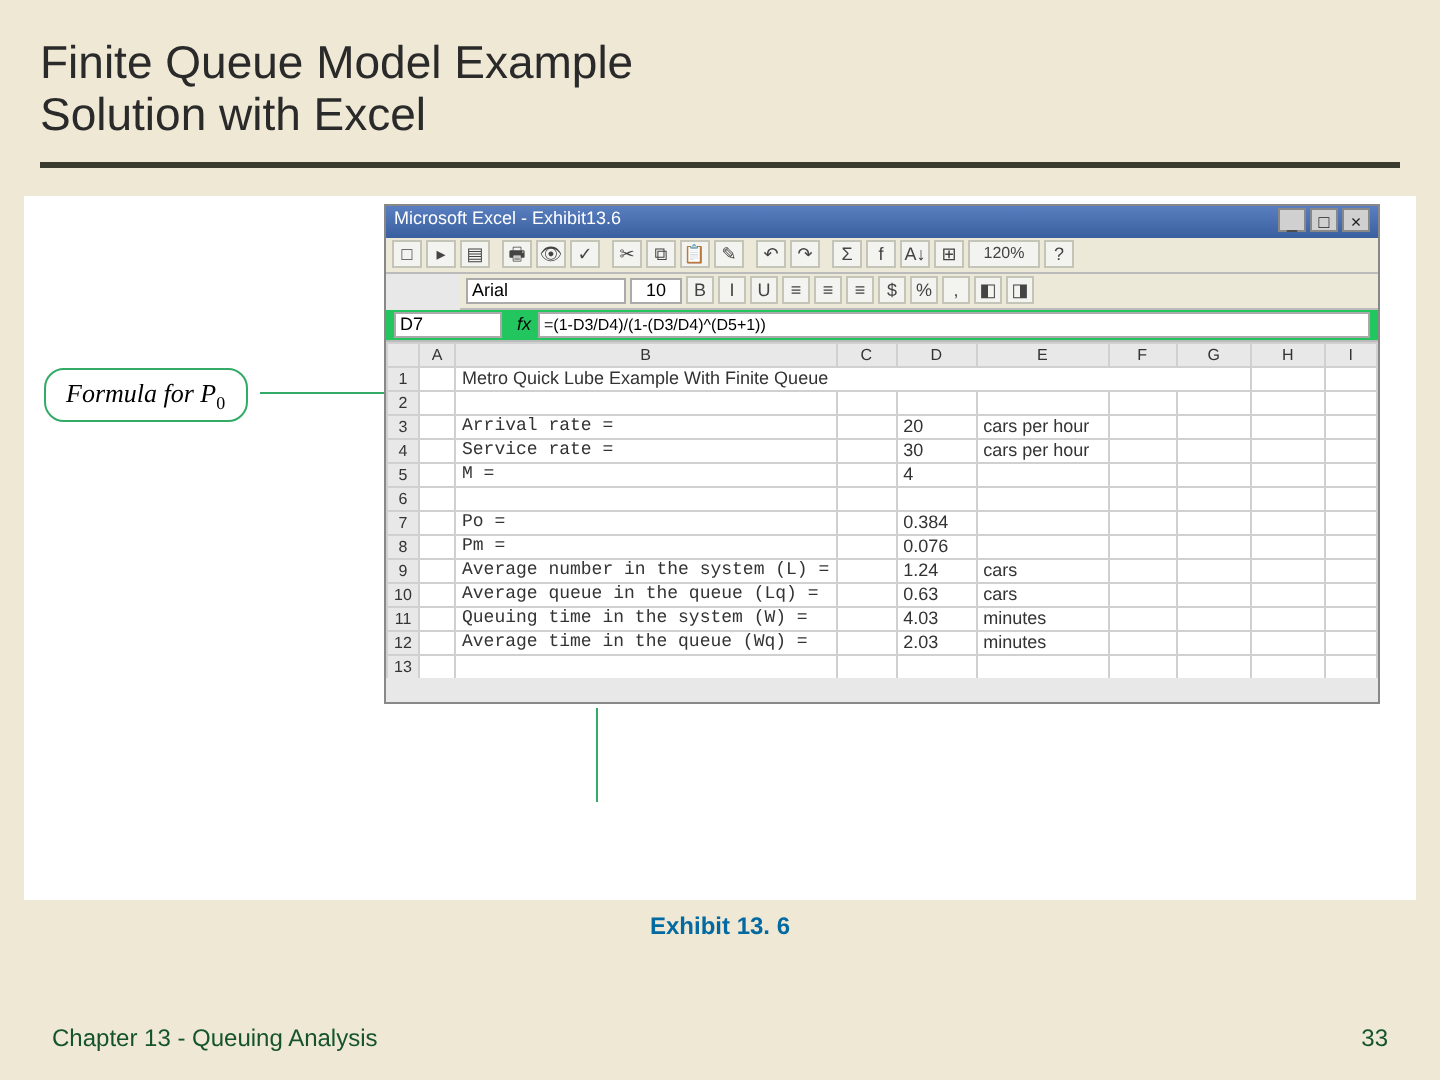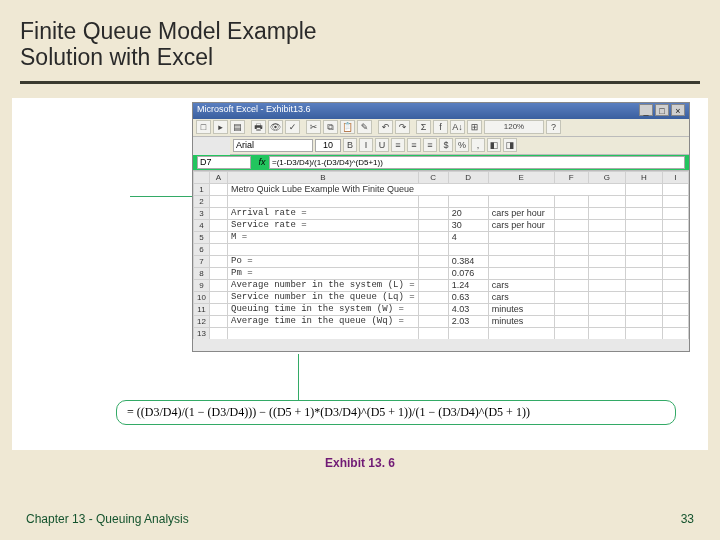--- a/index.html
+++ b/index.html
@@ -58,21 +58,21 @@
   }
   .excel-toolbar {
     background:#ece9d8; height:18px; border-bottom:1px solid #bbb;
     display:flex; gap:2px; align-items:center; padding:0 3px;
   }
   .tb {
     width:15px; height:14px; background:#f3f3f0; border:1px solid #c4c4b8;
     font-size:9px; text-align:center; line-height:12px; color:#444;
   }
   .tb.sep { width:2px; border:none; background:transparent; }
-  .tb.zoom { width:60px; font-size:8px; }
+  .tb.zoom { width:36px; font-size:8px; }
   .excel-toolbar2 {
     background:#ece9d8; height:18px; border-bottom:1px solid #bbb;
     display:flex; gap:2px; align-items:center; padding:0 3px;margin-left:37px;
   }
   .fontbox { width:80px; height:13px; border:1px solid #aaa; background:#fff; font-size:9px; padding:0 2px; }
   .sizebox { width:26px; height:13px; border:1px solid #aaa; background:#fff; font-size:9px; text-align:center; }
   .fbtn { width:14px; height:14px; background:#f3f3f0; border:1px solid #c4c4b8; font-size:9px; text-align:center; line-height:12px; color:#444; }
   .fmla-row {
     background:#22c55e; height:16px; border-bottom:1px solid #bbb;
     display:flex; align-items:center; font-size:9px;
@@ -108,40 +108,43 @@
   .callout.p0 sub { font-size:9px; font-style:normal; }
   .callout-line1 {
     position:absolute; left:118px; top:98px; width:168px; height:1px; background:#3a6;
   }
   .callout.fml { left:104px; top:302px; width:560px; font-size:12px; text-align:left; }
   .callout-line2 {
     position:absolute; left:286px; top:256px; width:1px; height:47px; background:#3a6;
   }
 
   .exhibit-caption {
-    text-align:center; font-weight:bold; font-size:12px; color:#701a75;
+    text-align:center; font-weight:bold; font-size:12px; color:#0369a1;
     margin-top:6px;
   }
   .footer {
     position:absolute; left:0; bottom:14px; width:100%;
     display:flex; justify-content:space-between; padding:0 26px;
     font-size:12px; color:#14532d;
   }
 </style>
 </head>
 <body>
 
 <div class="slide-title">
   <span>Finite Queue Model Example</span><br>
   <span>Solution with Excel</span>
 </div>
 <hr class="title-rule">
 
 <div class="content-area">
 
+  <div class="callout p0">
+    <span>Formula for </span><i><span>P</span></i><sub>0</sub>
+  </div>
   <div class="callout-line1"></div>
 
   <div class="excel-window">
     <div class="excel-titlebar">
       <span>Microsoft Excel - Exhibit13.6</span>
       <span class="wbtns">
         <span class="wbtn">_</span>
         <span class="wbtn">□</span>
         <span class="wbtn">×</span>
       </span>
@@ -305,21 +308,21 @@
               <td>1.24</td>
               <td>cars</td>
               <td></td>
               <td></td>
               <td></td>
               <td></td>
             </tr>
         <tr>
               <th class="rowhdr">10</th>
               <td></td>
-              <td class="right">Service number in the queue (Lq) =</td>
+              <td class="right">Average queue in the queue (Lq) =</td>
               <td></td>
               <td>0.63</td>
               <td>cars</td>
               <td></td>
               <td></td>
               <td></td>
               <td></td>
             </tr>
         <tr>
               <th class="rowhdr">11</th>
@@ -356,21 +359,20 @@
               <td></td>
               <td></td>
               <td></td>
             </tr>
       </tbody>
         </table>
     </div>
   </div>
 
   <div class="callout-line2"></div>
-  <div class="callout fml">= ((D3/D4)/(1 − (D3/D4))) − ((D5 + 1)*(D3/D4)^(D5 + 1))/(1 − (D3/D4)^(D5 + 1))</div>
 </div>
 
 <div class="exhibit-caption">Exhibit 13. 6</div>
 
 <div class="footer">
   <span>Chapter 13 - Queuing Analysis</span>
   <span>33</span>
 </div>
 
 </body></html>

